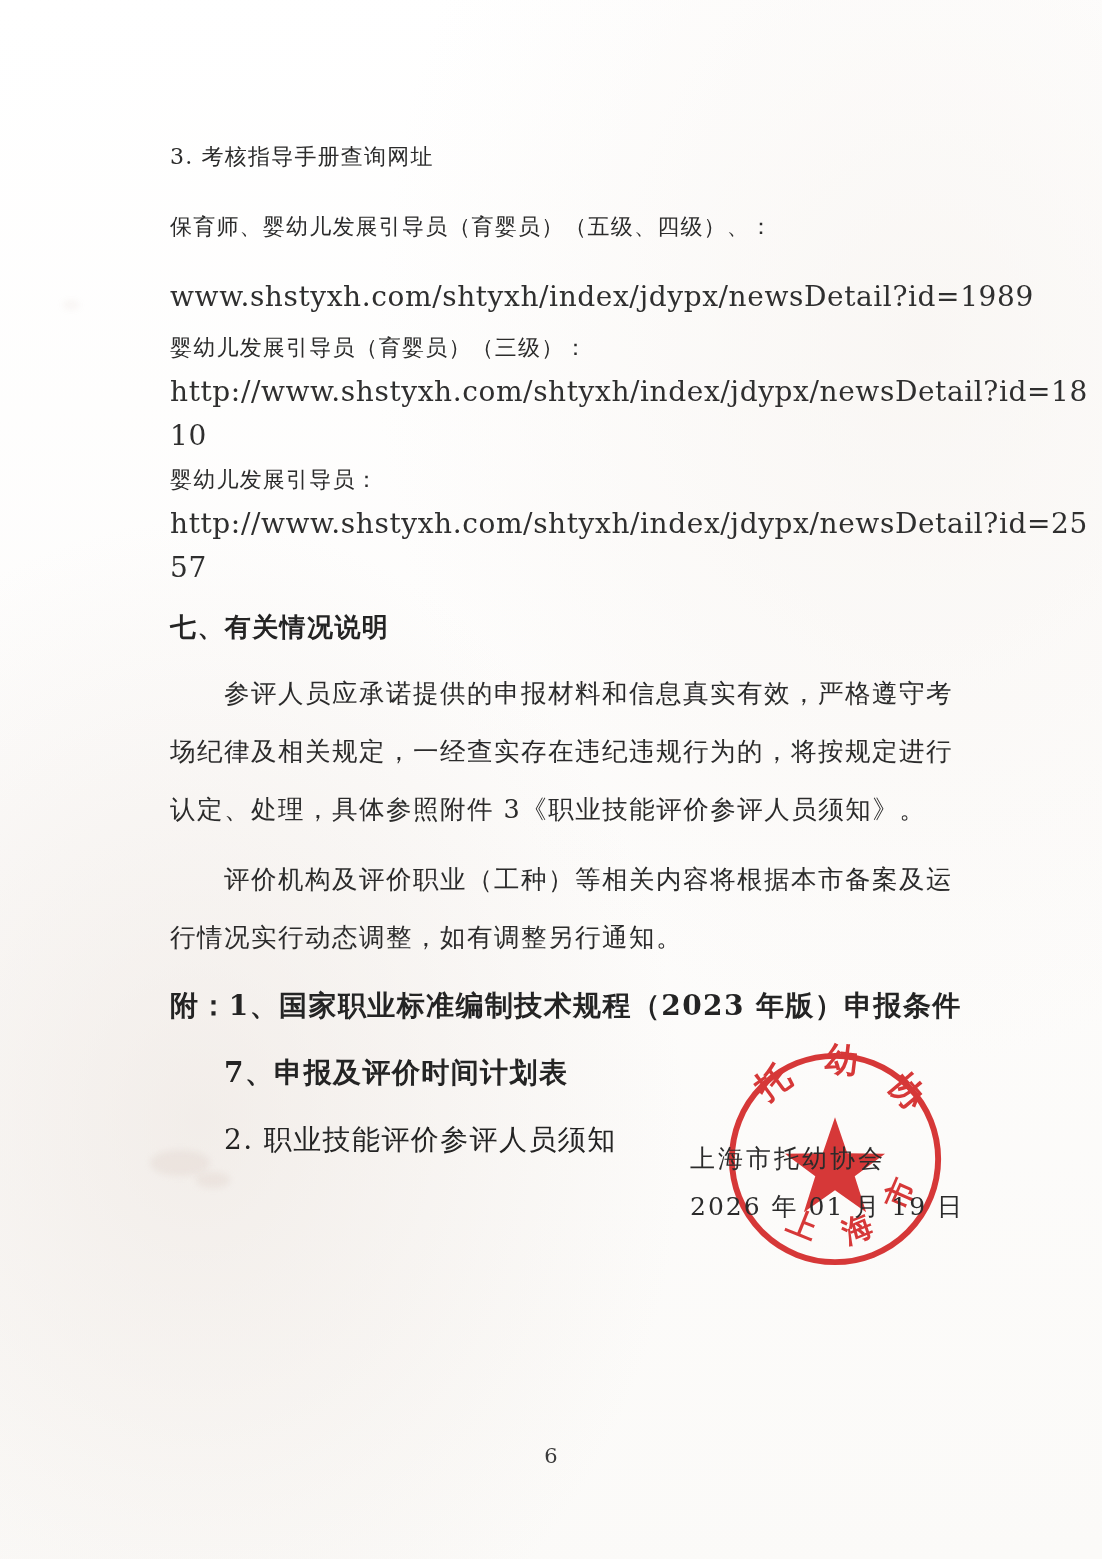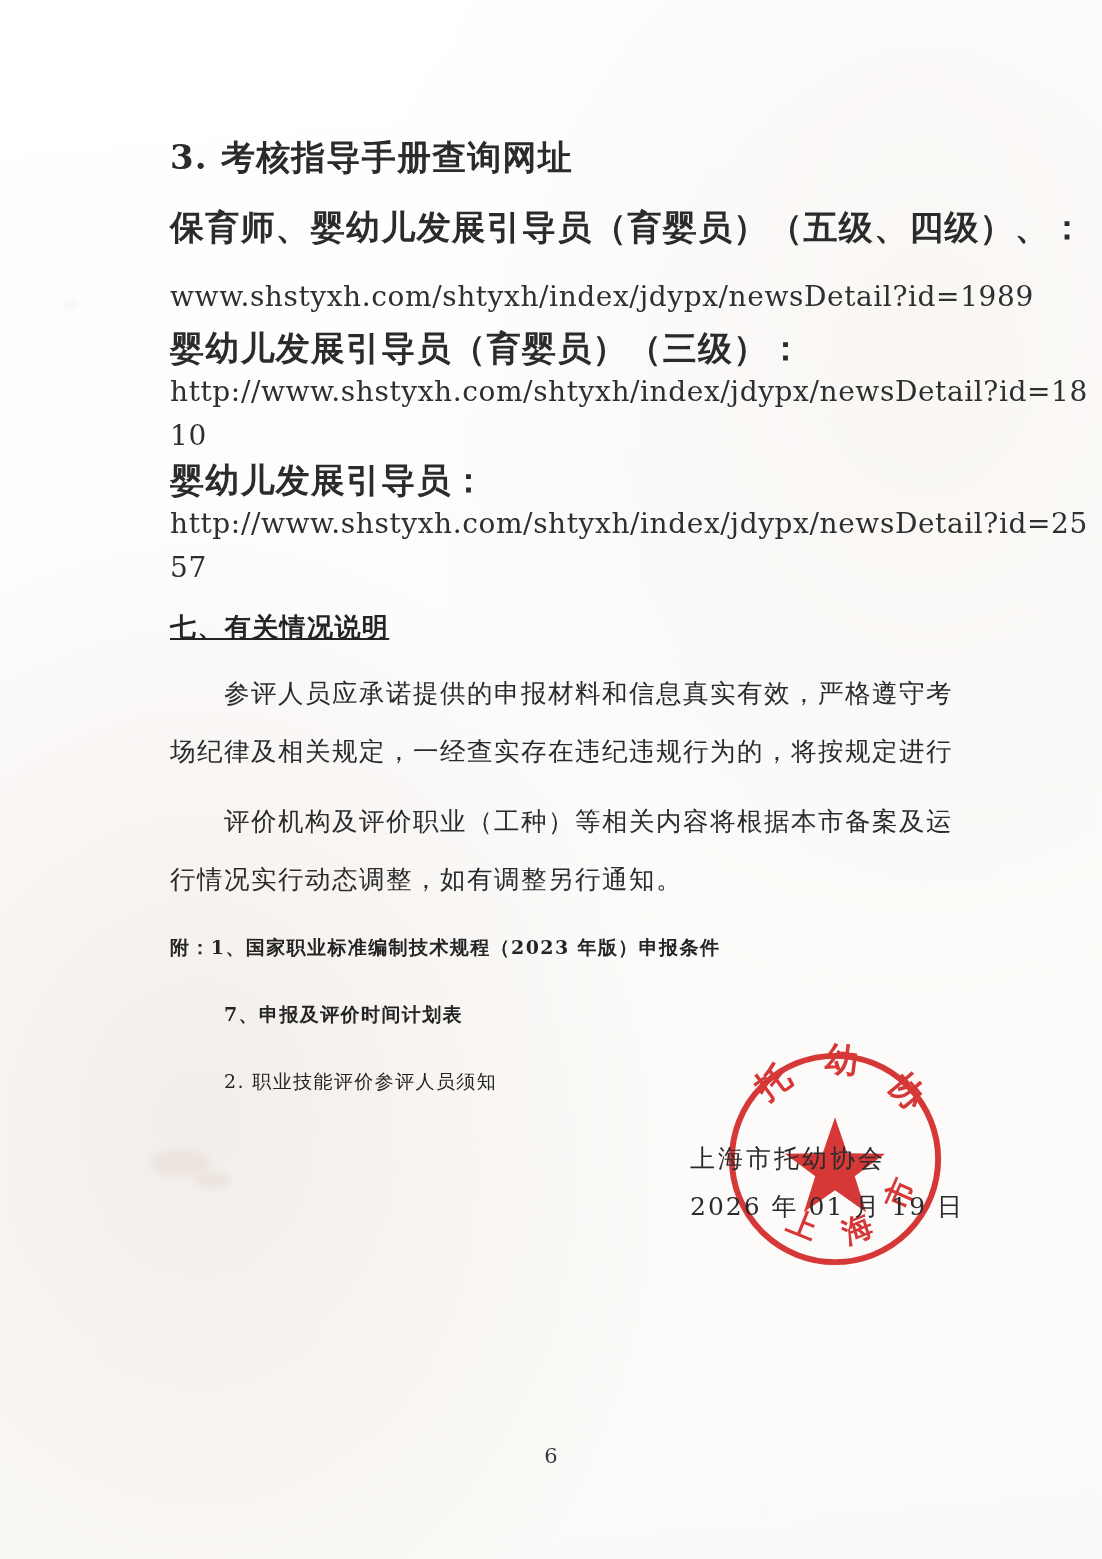--- a/index.html
+++ b/index.html
@@ -28,25 +28,24 @@
   .content {
     position: absolute;
     left: 170px;
     top: 128px;
     width: 778px;
   }
 
   
   .cn {
     font-family: "DejaVu Serif", "Liberation Serif", serif;
-    font-size: 34px;
+    font-size: 22px;
     color: #2b2b2b;
     letter-spacing: 1.2px;
     white-space: pre;
-    font-weight: bold;
   }
   .mono {
     font-family: "DejaVu Serif", "Liberation Serif", serif;
     font-size: 28px;
     color: #2f2f2f;
     letter-spacing: 0.6px;
     white-space: pre;
   }
   .gap-sm { height: 12px; }
 
@@ -58,33 +57,32 @@
   .bold { font-weight: bold; }
 
   
   .section-head {
     font-size: 26px;
     font-weight: 600;
     color: #242424;
     letter-spacing: 1.4px;
     line-height: 50px;
     white-space: pre;
-    text-decoration: underline;
   }
 
   .para {
     font-size: 25.5px;
     color: #2b2b2b;
     letter-spacing: 1.5px;
     line-height: 58px;
     white-space: pre;
   }
 
   .attach-line {
-    font-size: 19px;
+    font-size: 28px;
     color: #242424;
     letter-spacing: 1.4px;
     line-height: 55px;
     white-space: pre;
   }
 
   
   .sign-block {
     position: absolute;
     left: 690px;
@@ -176,20 +174,21 @@
     <div class="mono line-tight">57</div>
 
     <div class="gap-sm"></div>
 
     <div class="section-head">七、有关情况说明</div>
 
     <div class="gap-sm"></div>
 
     <div class="para">　　参评人员应承诺提供的申报材料和信息真实有效，严格遵守考</div>
     <div class="para">场纪律及相关规定，一经查实存在违纪违规行为的，将按规定进行</div>
+    <div class="para">认定、处理，具体参照附件 3《职业技能评价参评人员须知》。</div>
 
     <div class="gap-sm"></div>
 
     <div class="para">　　评价机构及评价职业（工种）等相关内容将根据本市备案及运</div>
     <div class="para">行情况实行动态调整，如有调整另行通知。</div>
 
     <div class="gap-sm"></div>
 
     <div class="attach-line bold">附：1、国家职业标准编制技术规程（2023 年版）申报条件</div>
 

